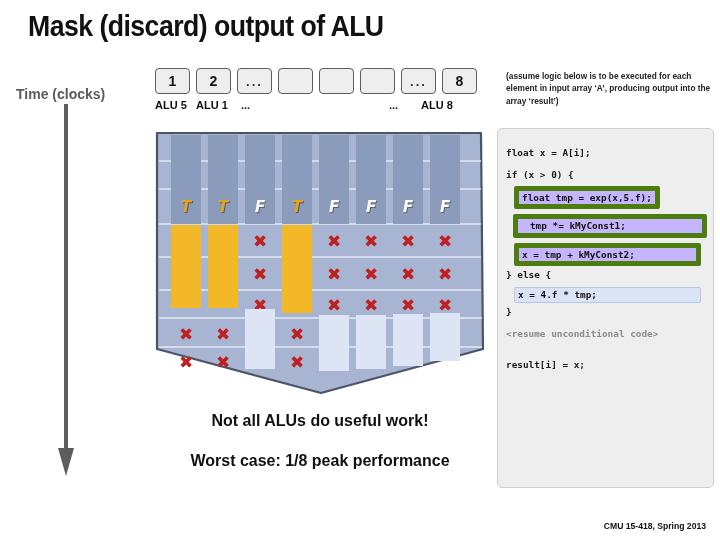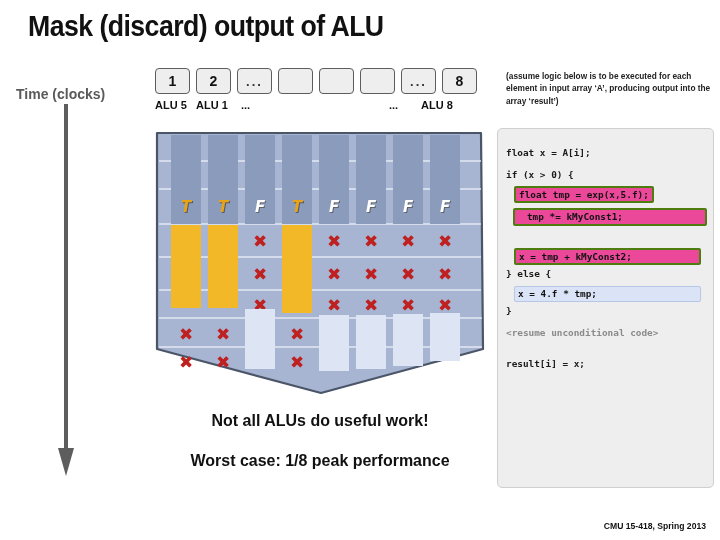--- a/index.html
+++ b/index.html
@@ -90,21 +90,21 @@
     font-family:"DejaVu Sans Mono","Liberation Mono",monospace;
     font-size:9.4px;line-height:1.0;
   }
   .code-gap{height:7px;}
   .code-plain{color:#1a1a1a;font-weight:bold;}
   .code-dim{color:#8b8b8b;font-weight:bold;}
   .code-hl{
     display:inline-block;padding:2px 3px;border-radius:2px;
     font-weight:bold;box-sizing:border-box;
   }
-  .hl-orange{background:#ec4899;border:2px solid #4d7c0f;color:#121212;}
+  .hl-orange{background:#c4b5fd;border:5px solid #4d7c0f;color:#121212;}
   .hl-blue{background:#dbe4f7;border:1px solid #b9c7e6;color:#121212;}
   .code-row{display:flex;align-items:center;white-space:pre;min-height:15px;}
   .indent{display:inline-block;width:8px;}
 
   
   #footer{
     position:absolute;right:14px;bottom:9px;
     font-size:8.6px;font-weight:bold;color:#111;
   }
 </style>
@@ -228,21 +228,21 @@
       <span class="code-plain">if (x &gt; 0) {</span>
     </div>
     <div class="code-row" style="margin-top:4px;">
       <span class="indent"></span>
       <span class="code-hl hl-orange">float tmp = exp(x,5.f);</span>
     </div>
     <div class="code-row" style="margin-top:5px;">
       <span class="indent"></span>
       <span class="code-hl hl-orange" style="width:220px;padding-left:12px;">tmp *= kMyConst1;</span>
     </div>
-    <div class="code-row" style="margin-top:22px;">
+    <div class="code-row" style="margin-top:5px;">
       <span class="indent"></span>
       <span class="code-hl hl-orange" style="width:187px;">x = tmp + kMyConst2;</span>
     </div>
     <div class="code-row" style="margin-top:1px;">
       <span class="code-plain">} else {</span>
     </div>
     <div class="code-row" style="margin-top:5px;">
       <span class="indent"></span>
       <span class="code-hl hl-blue" style="width:187px;">x = 4.f * tmp;</span>
     </div>

